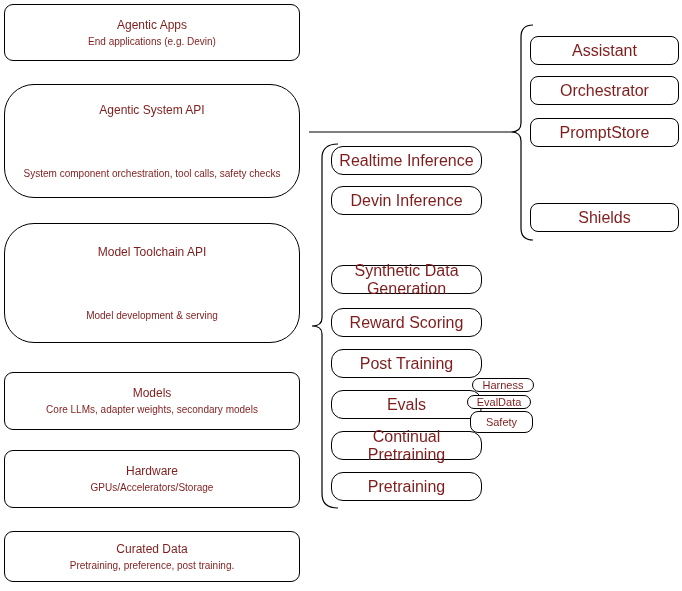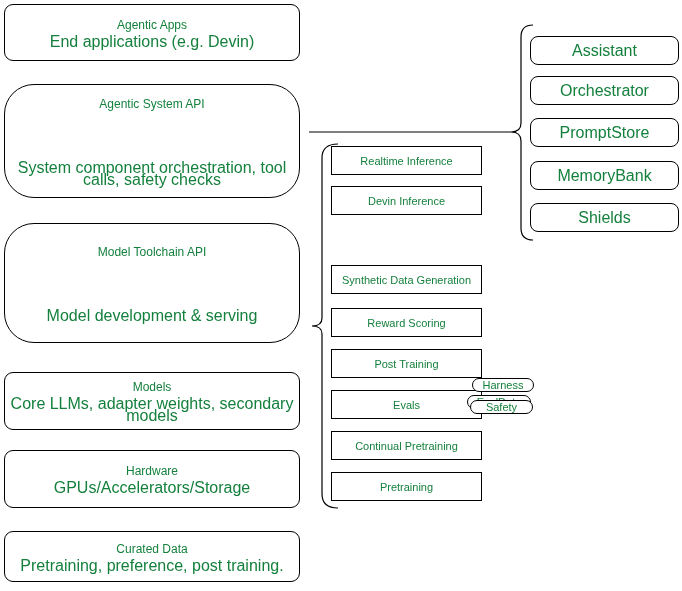--- a/index.html
+++ b/index.html
@@ -1,30 +1,30 @@
 <!DOCTYPE html>
 <html><head>
 <meta charset="utf-8">
 <style>
   html,body { margin:0; padding:0; background:#ffffff; }
   .canvas {
     position:relative; width:682px; height:591px; background:#ffffff;
-    font-family:"Liberation Sans", sans-serif; color:#15803d; overflow:hidden;
+    font-family:"Liberation Sans", sans-serif; color:#7f1d1d; overflow:hidden;
   }
   svg.overlay { position:absolute; left:0; top:0; z-index:1; }
   .node {
     position:absolute; background:#ffffff; border:1px solid #000000;
     box-sizing:border-box; display:flex; flex-direction:column;
     align-items:center; justify-content:center; text-align:center; z-index:2;
   }
   .lbox { left:4px; width:296px; border-radius:9px; }
   .lbox.big { border-radius:30px;gap:47px; }
   .title { font-size:12px; line-height:14px; }
-  .subtitle { font-size:16px; line-height:12px; margin-top:4px; }
-  .mbox { left:331px; width:151px; height:29px; border-radius:0; font-size:11px; }
+  .subtitle { font-size:10px; line-height:12px; margin-top:4px; }
+  .mbox { left:331px; width:151px; height:29px; border-radius:12px; font-size:16px; }
   .rbox { left:530px; width:149px; height:29px; border-radius:8px; font-size:16px; }
   .pill {
     position:absolute; background:#ffffff; border:1px solid #000000;
     border-radius:8px; box-sizing:border-box; display:flex; align-items:center;
     justify-content:center; font-size:11px; z-index:3;
   }
 </style>
 </head>
 <body>
 
@@ -70,21 +70,20 @@
   <div class="node mbox" style="top:186px">Devin Inference</div>
   <div class="node mbox" style="top:265px">Synthetic Data Generation</div>
   <div class="node mbox" style="top:308px">Reward Scoring</div>
   <div class="node mbox" style="top:349px">Post Training</div>
   <div class="node mbox" style="top:390px">Evals</div>
   <div class="node mbox" style="top:472px">Pretraining</div>
   <div class="node mbox" style="top:431px">Continual Pretraining</div>
 
   <div class="pill" style="left:472px;top:378px;width:62px;height:14px">Harness</div>
   <div class="pill" style="left:467px;top:395px;width:64px;height:14px">EvalData</div>
-  <div class="pill" style="left:470px;top:400px;width:63px;height:14px">Safety</div>
+  <div class="pill" style="left:470px;top:411px;width:63px;height:22px">Safety</div>
 
   <div class="node rbox" style="top:36px">Assistant</div>
   <div class="node rbox" style="top:76px">Orchestrator</div>
   <div class="node rbox" style="top:118px">PromptStore</div>
-  <div class="node rbox" style="top:161px">MemoryBank</div>
   <div class="node rbox" style="top:203px">Shields</div>
 
 </div>
 
 </body></html>

